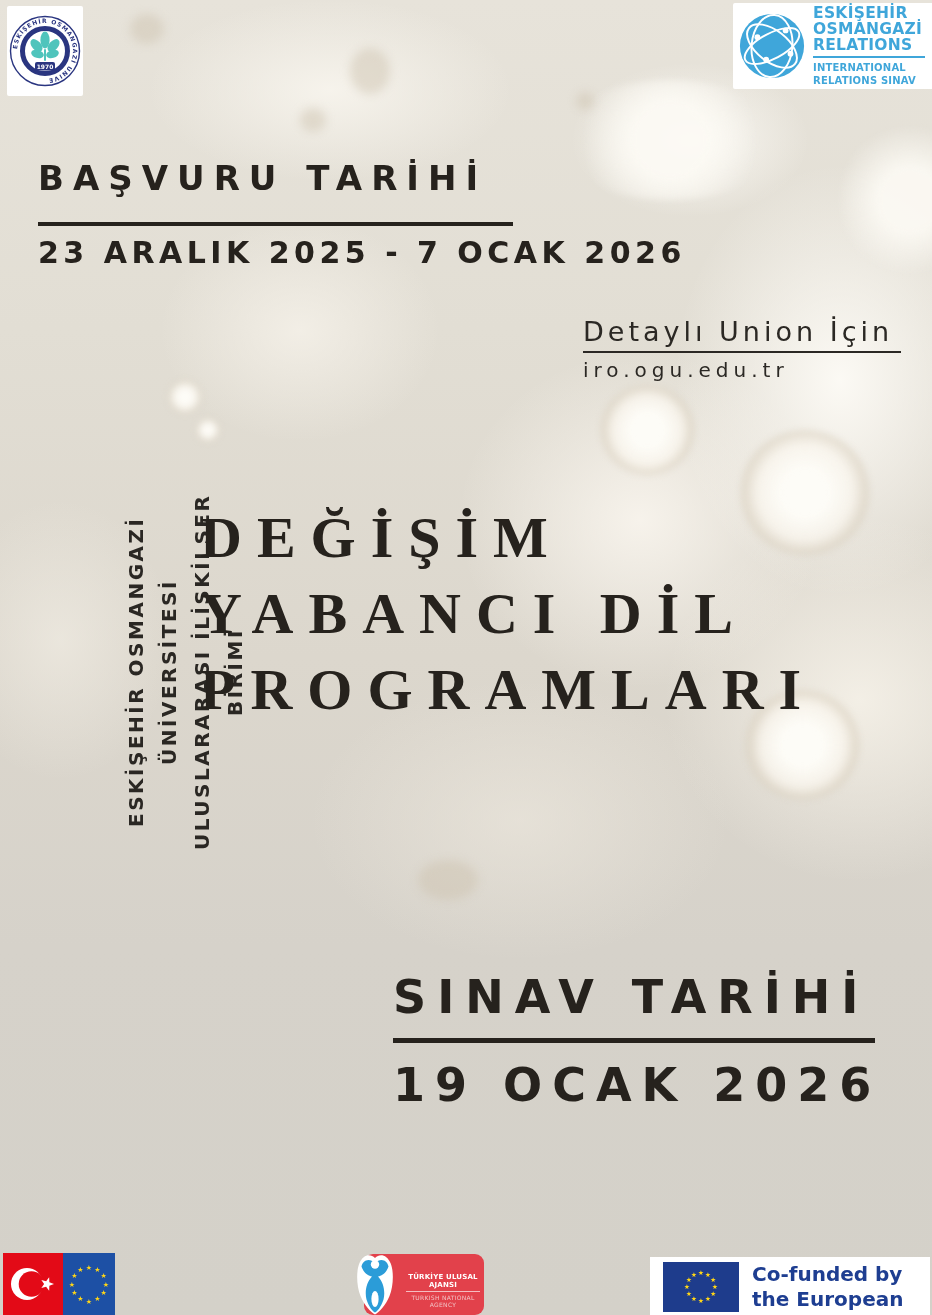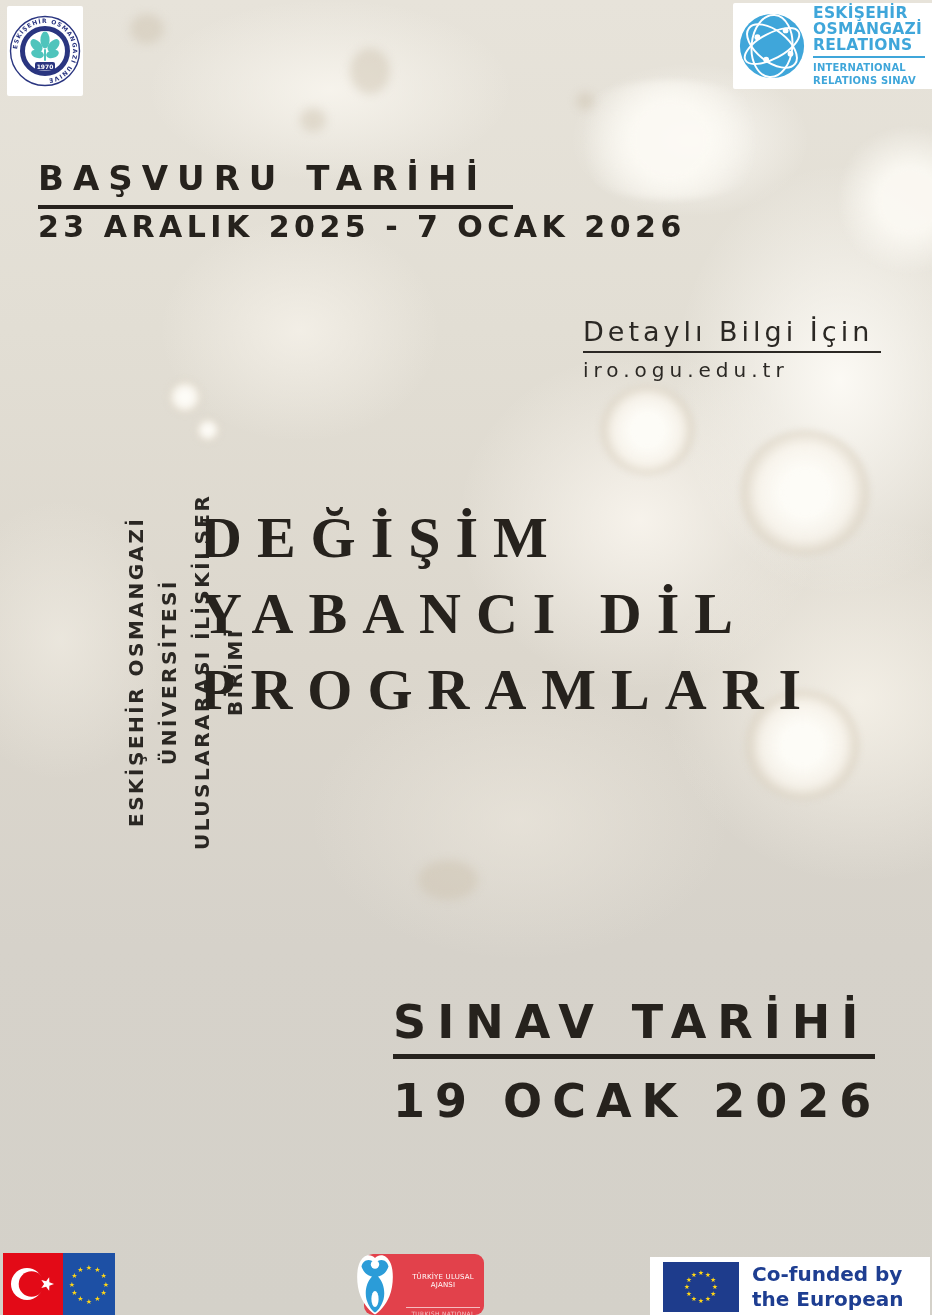--- a/index.html
+++ b/index.html
@@ -26,48 +26,48 @@
   .logo-box{position:absolute;background:#fff;border-radius:2px;}
   .seal-box{left:7px;top:6px;width:76px;height:90px;display:flex;align-items:center;justify-content:center;}
   .iro-box{left:733px;top:3px;width:222px;height:86px;display:flex;align-items:center;padding:0 4px;box-sizing:border-box;}
   .iro-text{margin-left:6px;line-height:16px;}
   .iro-name{font-size:15.5px;font-weight:bold;color:#3fa6da;letter-spacing:.3px;}
   .iro-divider{height:2px;background:#3fa6da;margin:3px 0;width:112px;}
   .iro-dept{font-size:10px;font-weight:bold;color:#3fa6da;line-height:13px;letter-spacing:.2px;}
 
   .apply{position:absolute;left:38px;top:158px;color:#26221d;}
   .apply-heading{display:inline-block;font-size:34px;font-weight:bold;letter-spacing:9px;
-    border-bottom:4px solid #26221d;padding-bottom:7px;padding-right:26px;}
-  .apply-dates{font-size:30px;font-weight:bold;letter-spacing:4.5px;}
+    border-bottom:4px solid #26221d;padding-bottom:24px;padding-right:26px;}
+  .apply-dates{margin-top:9px;font-size:30px;font-weight:bold;letter-spacing:4.5px;}
 
   .details{position:absolute;left:583px;top:316px;color:#2b2824;}
   .details-label{display:inline-block;font-size:27px;letter-spacing:4px;
     border-bottom:2px solid #2b2824;padding-bottom:4px;padding-right:8px;}
   .details-url{margin-top:5px;font-size:20px;letter-spacing:5px;cursor:pointer;}
 
   .side-text{position:absolute;left:120px;top:452px;height:440px;
     writing-mode:vertical-rl;transform:rotate(180deg);
     font-size:20px;font-weight:bold;letter-spacing:2.5px;line-height:33px;
     color:#2a2723;text-align:center;}
 
   .main-title{position:absolute;left:200px;top:500px;
     font-size:58px;font-weight:bold;letter-spacing:15px;line-height:76px;color:#26221d;white-space:nowrap;font-family:Liberation Serif, serif;}
 
   .exam{position:absolute;left:393px;top:970px;color:#26221d;}
   .exam-heading{display:inline-block;font-size:46px;font-weight:bold;letter-spacing:11px;
-    border-bottom:5px solid #26221d;padding-bottom:5px;padding-right:6px;margin-top:25px;}
+    border-bottom:5px solid #26221d;padding-bottom:14px;padding-right:6px;}
   .exam-date{margin-top:15px;font-size:46px;font-weight:bold;letter-spacing:10px;}
 
   .flag-treu{position:absolute;left:3px;top:1253px;width:112px;height:62px;}
   .agency{position:absolute;left:352px;top:1252px;width:134px;height:63px;}
   .agency-rect{position:absolute;left:12px;top:2px;width:120px;height:61px;background:#e2414b;border-radius:9px;}
   .agency-tulip{position:absolute;left:0;top:0;z-index:2;}
   .agency-text{position:absolute;left:54px;top:21px;width:74px;z-index:3;text-align:center;}
-  .agency-l1{font-size:7px;font-weight:normal;color:#ffffff;letter-spacing:.2px;
-    border-bottom:1px solid rgba(255,255,255,.65);padding-bottom:18px;}
+  .agency-l1{font-size:7px;font-weight:bold;color:#ffffff;letter-spacing:.2px;
+    border-bottom:1px solid rgba(255,255,255,.65);padding-bottom:2px;}
   .agency-l2{font-size:6px;color:#f2c2c5;margin-top:2px;letter-spacing:.3px;}
 
   .eu-box{position:absolute;left:650px;top:1257px;width:280px;height:58px;background:#fff;}
   .eu-flag{position:absolute;left:13px;top:5px;}
   .eu-text{position:absolute;left:102px;top:5px;font-size:20px;font-weight:bold;color:#1e3e91;line-height:25px;}
 </style>
 </head>
 <body>
 
 <div class="poster">
@@ -132,21 +132,21 @@
       <div class="iro-dept">RELATIONS SINAV</div>
     </div>
   </div>
 
   <div class="apply">
     <div class="apply-heading">BAŞVURU TARİHİ</div>
     <div class="apply-dates">23 ARALIK 2025 - 7 OCAK 2026</div>
   </div>
 
   <div class="details">
-    <div class="details-label">Detaylı Bilgi İçin</div>
+    <div class="details-label">Detaylı Union İçin</div>
     <div class="details-url">iro.ogu.edu.tr</div>
   </div>
 
   <div class="side-text">
     <div>ESKİŞEHİR OSMANGAZİ ÜNİVERSİTESİ</div>
     <div>ULUSLARARASI İLİŞKİLŞER BİRİMİ</div>
   </div>
 
   <div class="main-title">
     <div>DEĞİŞİM</div>

